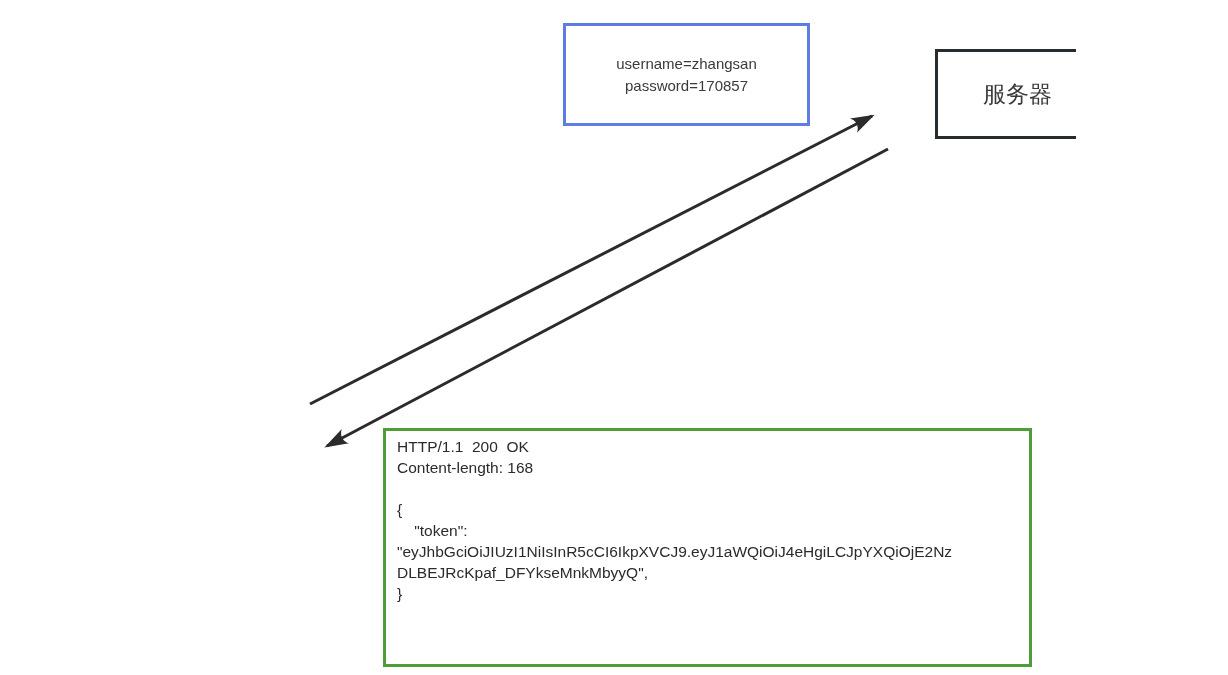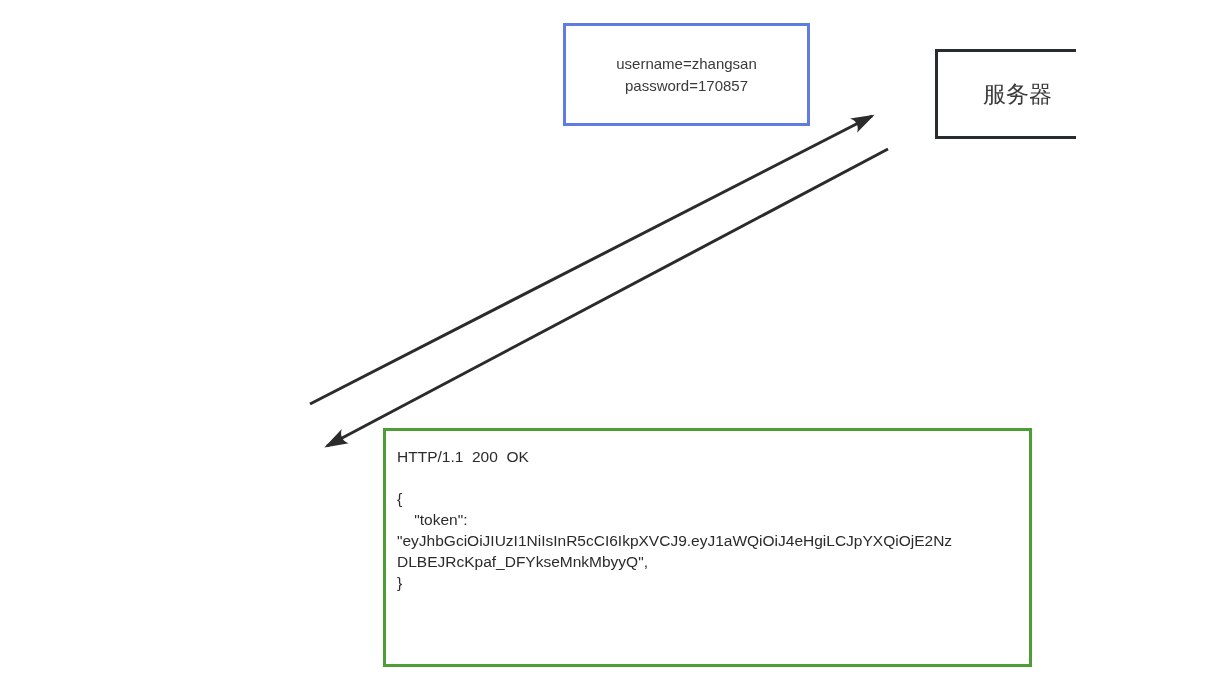--- a/index.html
+++ b/index.html
@@ -27,21 +27,21 @@
   .node {
     border: 3px solid var(--node-border, #272C30);
     display: flex; align-items: center; justify-content: center;
     color: var(--text, #3a3a3a);
   }
   .server { left: 935px; top: 28px; width: 165px; height: 90px; font-size: 23px; margin-top: 21px; }
   .app    { left: 93px;  top: 399px; width: 167px; height: 96px; font-size: 19px; letter-spacing: 0.5px; }
   .response {
     left: 383px; top: 428px; width: 649px; height: 239px;
     border: 3px solid var(--response-border, #4F9D36);
-    padding: 15px 11px;
+    padding: 5px 11px;
     font-size: 15.5px; line-height: 21px;
     color: #2b2b2b;
     overflow: hidden;
   }
   .resp-line { white-space: pre; min-height: 21px; }
   .arrows-layer {
     position: absolute; left: 0; top: 0;
     pointer-events: none;
   }
   .arrow-line { stroke: var(--arrow, #2b2b2b); stroke-width: 3; fill: none; }
@@ -67,20 +67,21 @@
     <div>password=170857</div>
   </div>
 
   <div class="box node server">
     <span>服务器</span>
   </div>
 
 
   <div class="box response">
     <div class="resp-line">HTTP/1.1  200  OK</div>
+    <div class="resp-line">Content-length: 168</div>
     <div class="resp-line"></div>
     <div class="resp-line">{</div>
     <div class="resp-line">    "token":</div>
     <div class="resp-line">"eyJhbGciOiJIUzI1NiIsInR5cCI6IkpXVCJ9.eyJ1aWQiOiJ4eHgiLCJpYXQiOjE2Nz</div>
     <div class="resp-line">DLBEJRcKpaf_DFYkseMnkMbyyQ",</div>
     <div class="resp-line">}</div>
   </div>
 
 </div>
 

